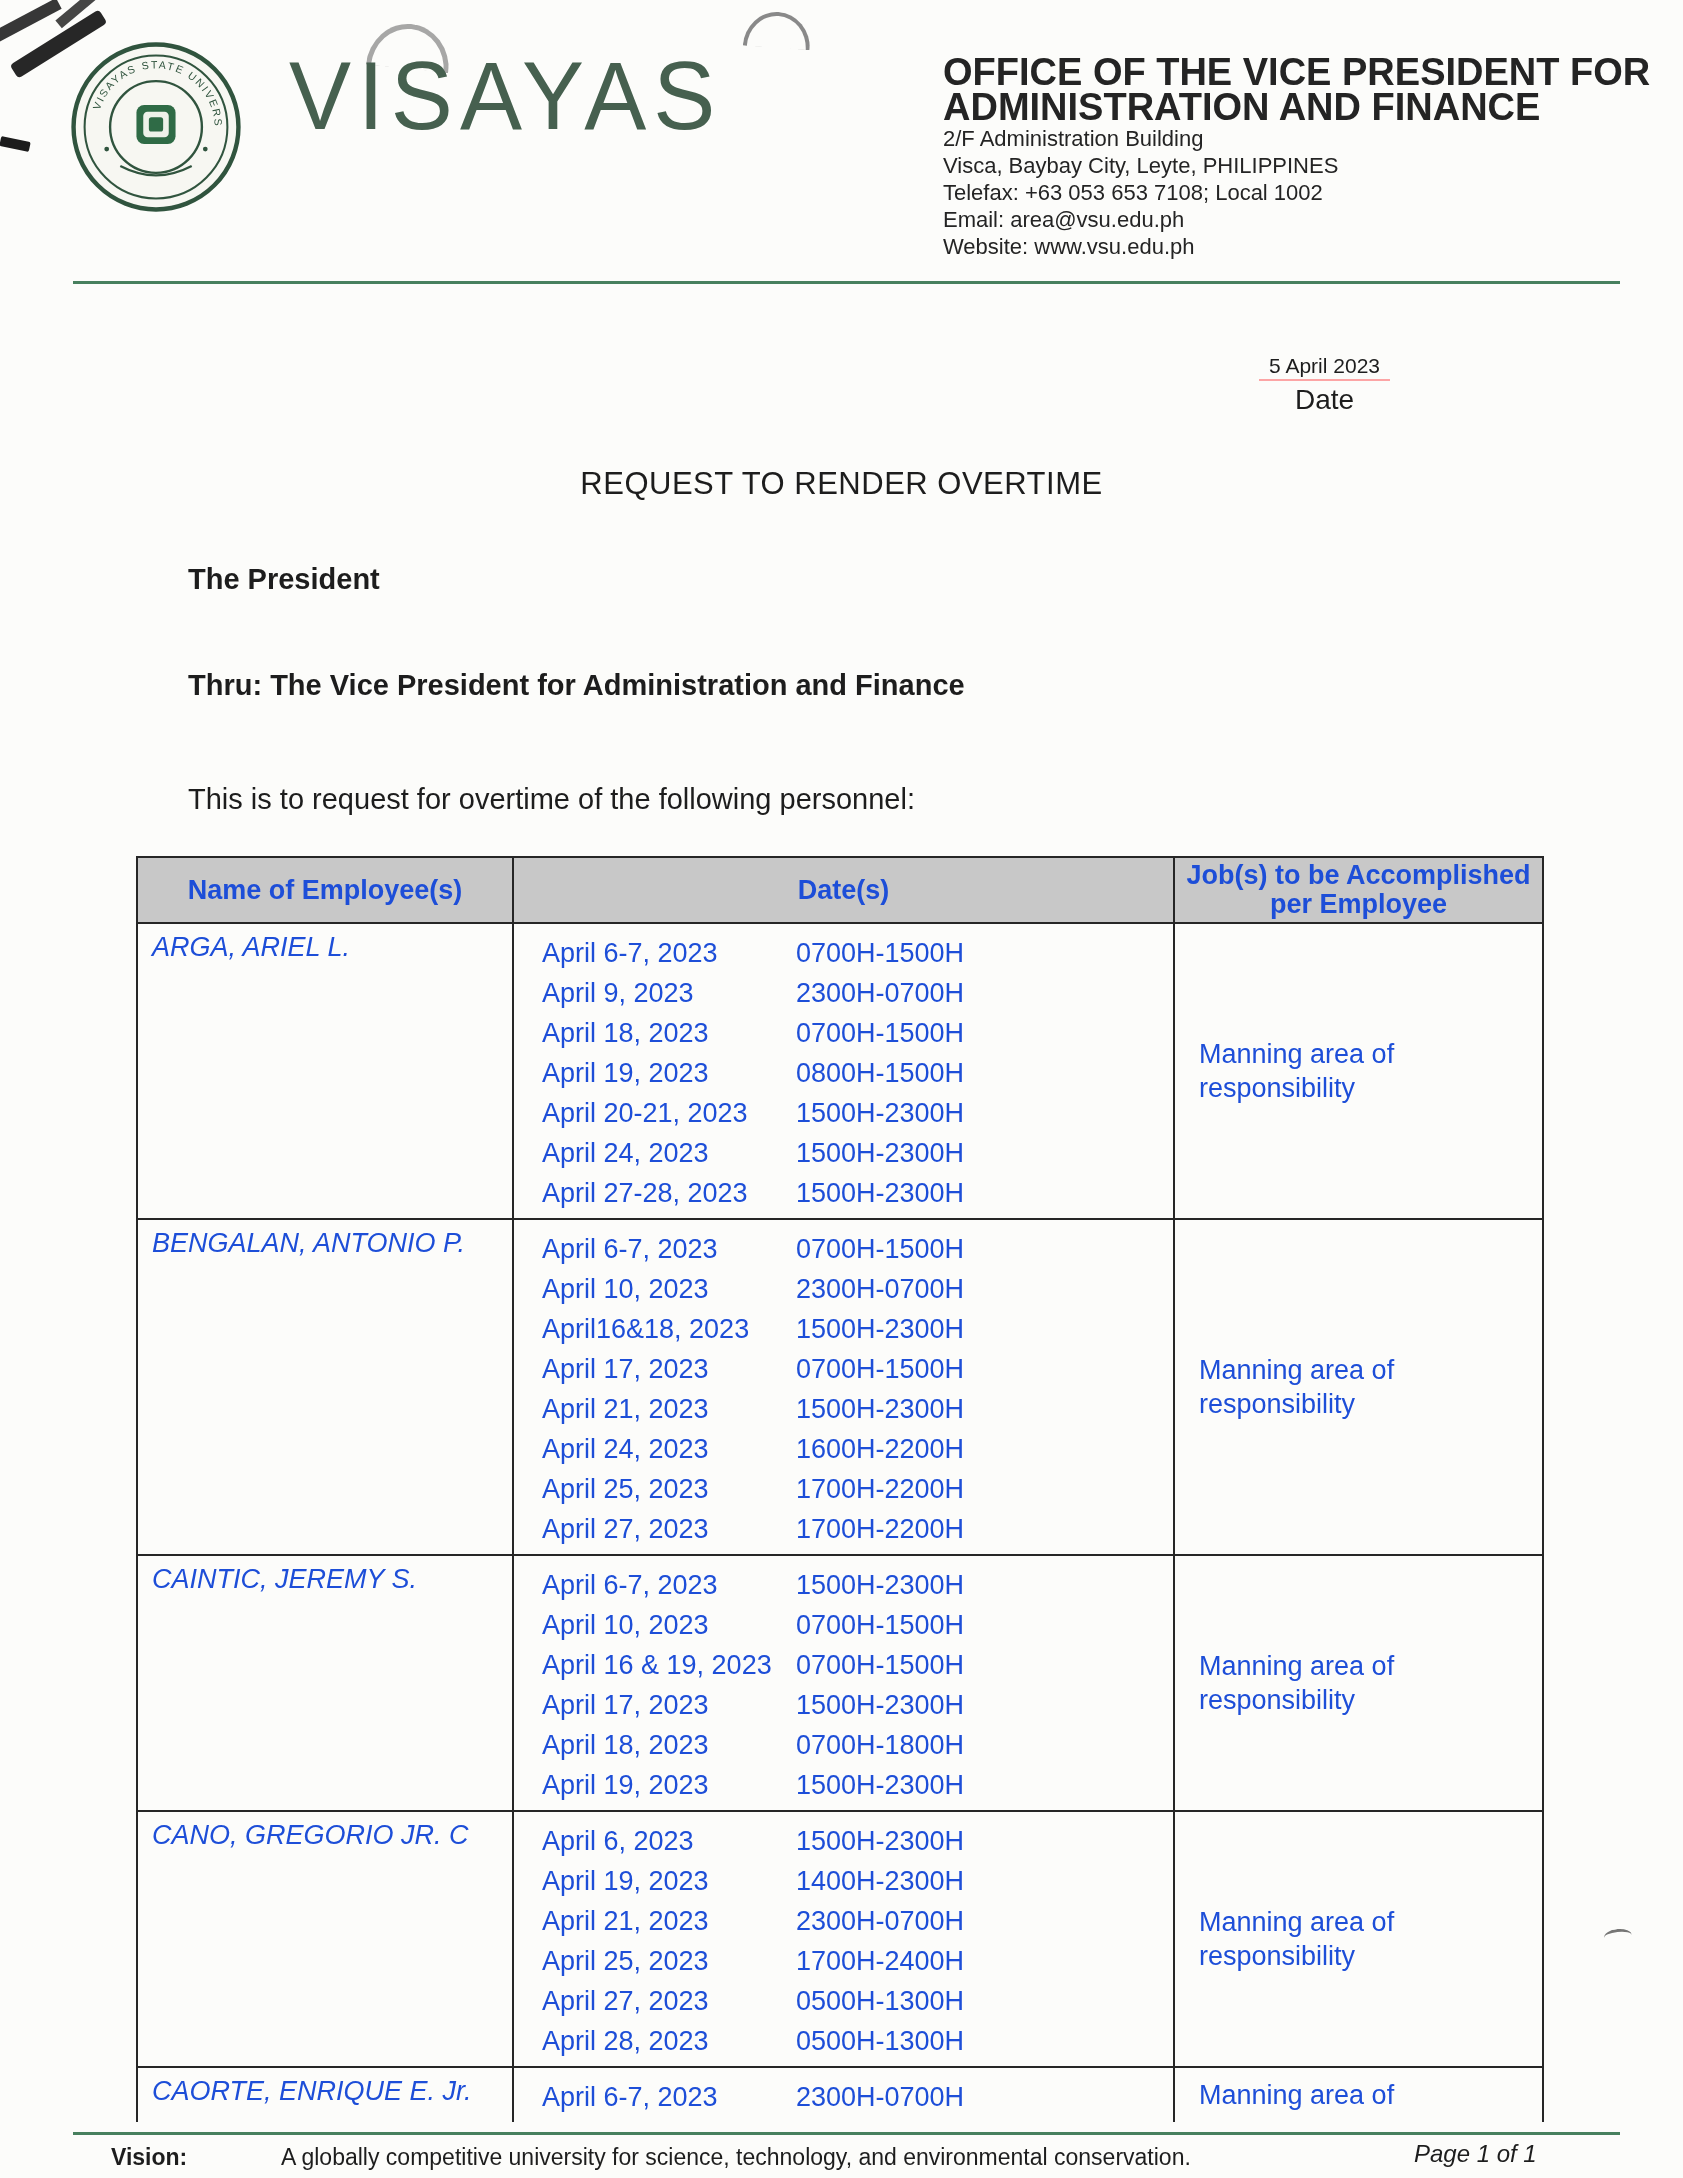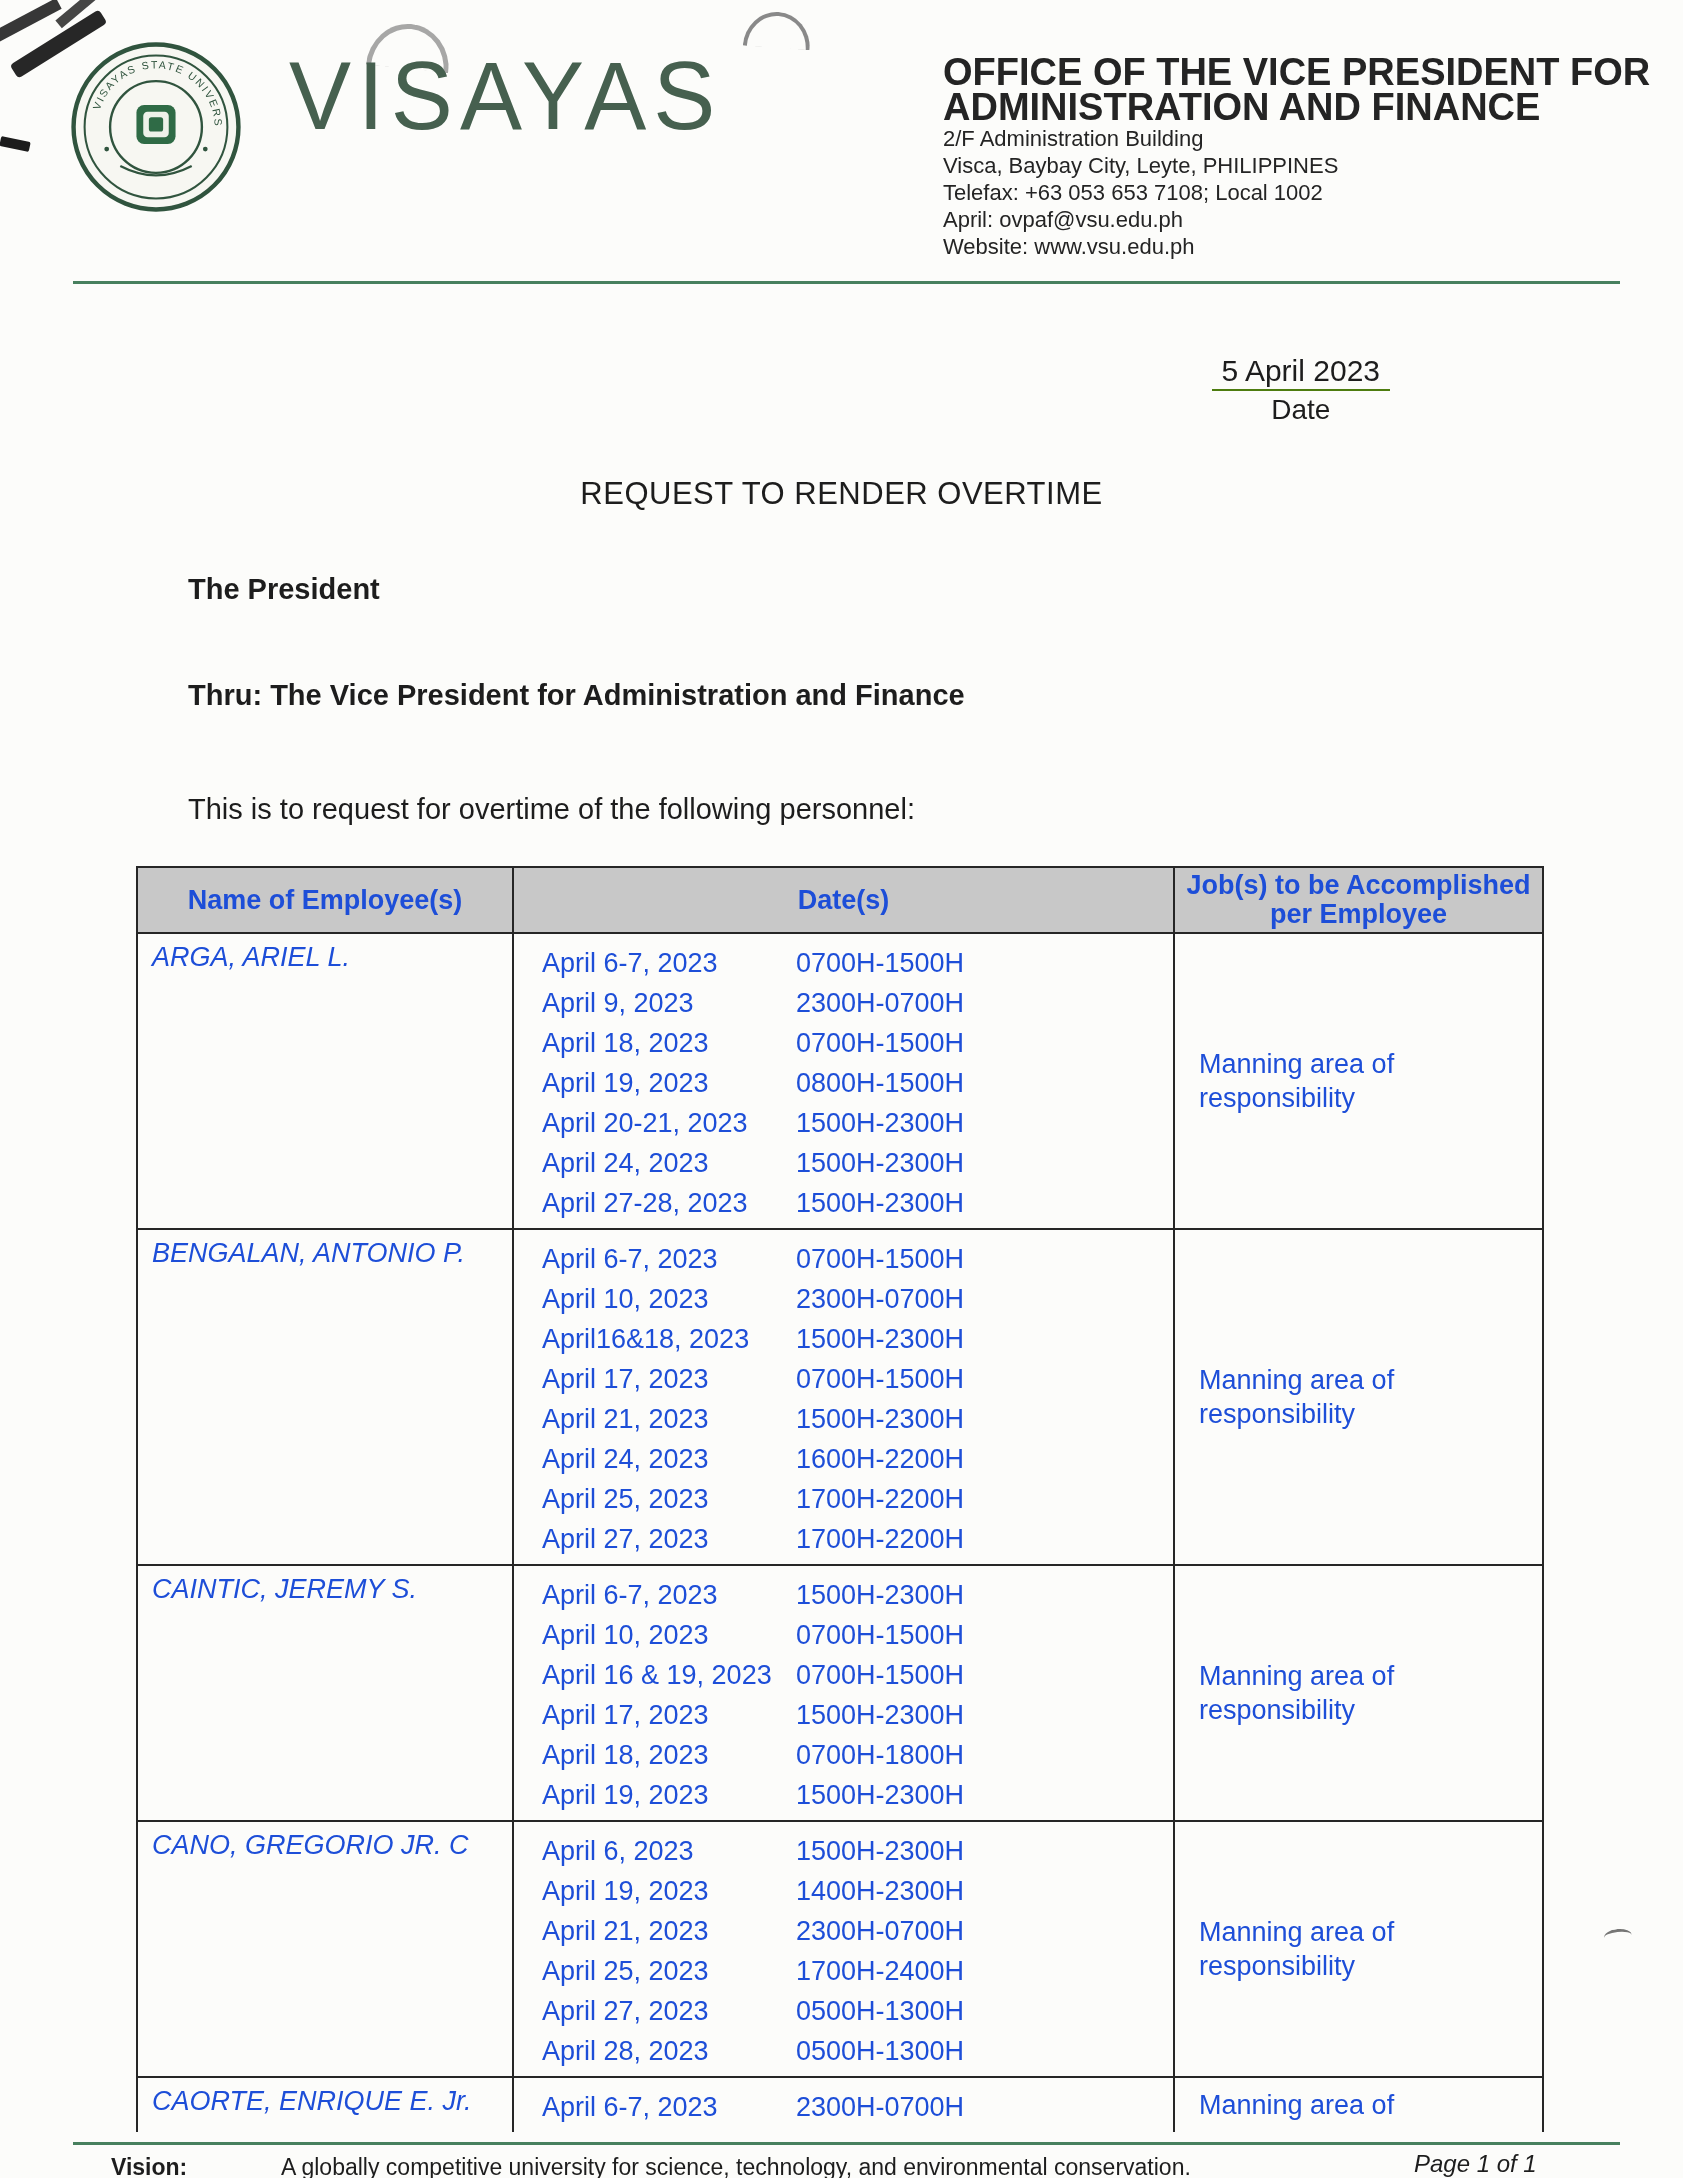--- a/index.html
+++ b/index.html
@@ -23,21 +23,21 @@
   .wordmark { font-size:93px; line-height:1; letter-spacing:7px; color:#46604f; transform:scaleY(1.04); transform-origin:top left; }
   .wordmark-sub { font-size:33px; letter-spacing:5.4px; color:#46604f; margin:14px 0 0 53px; }
   .office { position:absolute; left:943px; top:55px; }
   .office-title { font-size:38px; font-weight:bold; line-height:35px; color:#242424; }
   .office-info { font-size:22px; line-height:27px; color:#242424; }
   .office-info:first-of-type { margin-top:4px; }
   .rule-top { position:absolute; left:73px; right:63px; top:281px; height:3px; background:#47805e; }
 
   
   .date-block { margin:55px 293px 0 auto; width:max-content; text-align:center; }
-  .date-value { display:inline-block; font-size:30px; border-bottom:2px solid #4d7c0f; padding:0 10px 1px; }
+  .date-value { display:inline-block; font-size:21px; border-bottom:2px solid #fca5a5; padding:0 10px 1px; }
   .date-label { font-size:28px; margin-top:3px; }
   .doc-title { text-align:center; font-size:31px; font-weight:normal; margin-top:50px; letter-spacing:0.5px; }
   .addressee { margin:61px 0 0 188px; font-size:29px; font-weight:bold; }
   .thru { margin:73px 0 0 188px; font-size:29px; font-weight:bold; }
   .intro { margin:81px 0 0 188px; font-size:29px; }
 
   
   table.ot { border-collapse:collapse; margin:40px 0 0 136px; table-layout:fixed; width:1407px; font-size:27px; color:#1d4ed8; }
   .ot th { background:#c8c8c8; border:2px solid #262626; font-size:27px; font-weight:bold; padding:3px 4px; line-height:29px; text-align:center; }
   .ot td { border:2px solid #262626; }
@@ -105,21 +105,21 @@
     <div class="wordmark-wrap">
       <div class="wordmark">VISAYAS</div>
     </div>
 
     <div class="office">
       <div class="office-title">OFFICE OF THE VICE PRESIDENT FOR</div>
       <div class="office-title">ADMINISTRATION AND FINANCE</div>
       <div class="office-info">2/F Administration Building</div>
       <div class="office-info">Visca, Baybay City, Leyte, PHILIPPINES</div>
       <div class="office-info">Telefax: +63 053 653 7108; Local 1002</div>
-      <div class="office-info">April: ovpaf@vsu.edu.ph</div>
+      <div class="office-info">Email: area@vsu.edu.ph</div>
       <div class="office-info">Website: www.vsu.edu.ph</div>
     </div>
 
     <div class="rule-top"></div>
   </div>
 
   <div class="date-block">
     <span class="date-value">5 April 2023</span>
     <div class="date-label">Date</div>
   </div>

